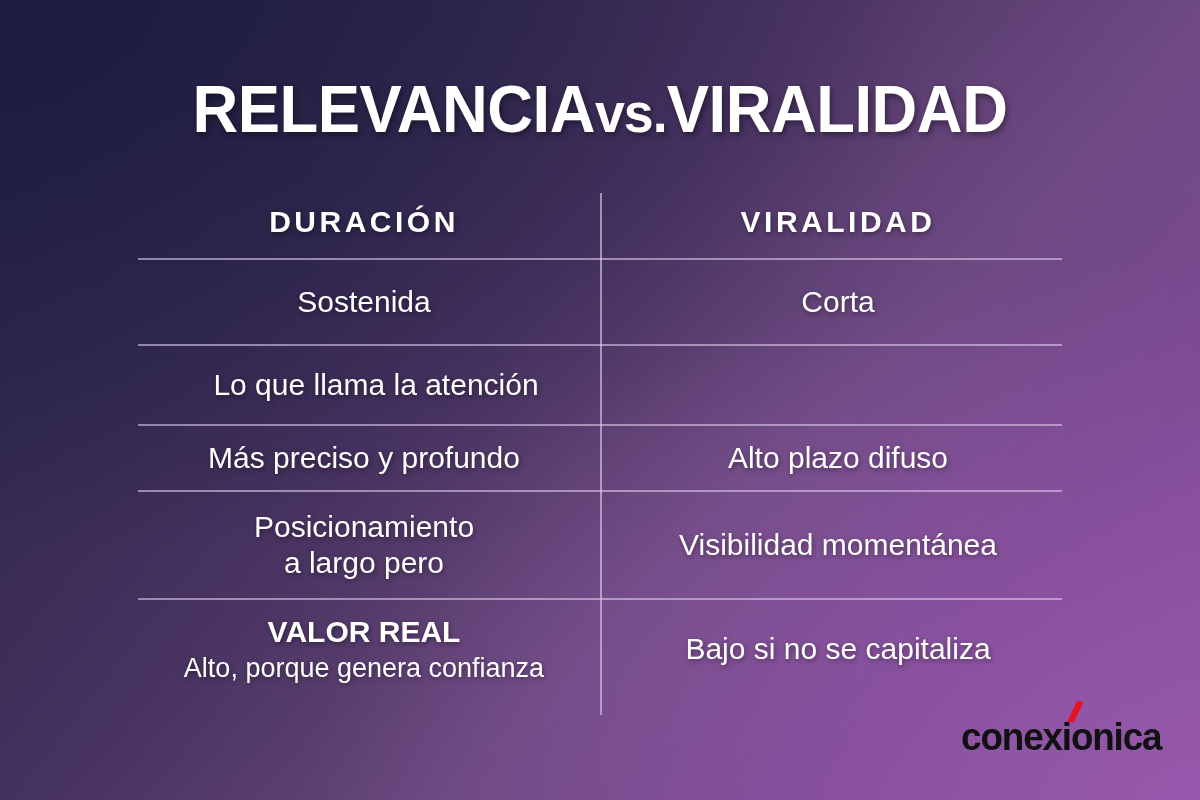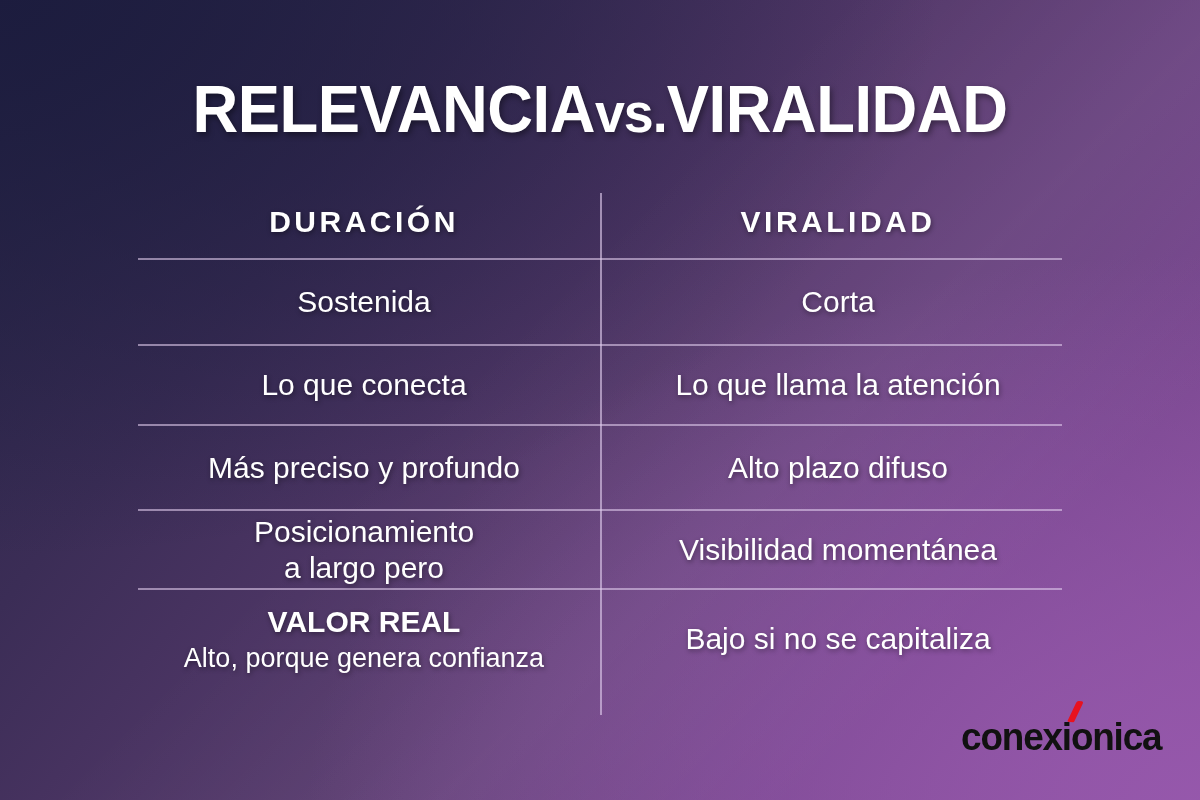--- a/index.html
+++ b/index.html
@@ -97,22 +97,22 @@
 
   .row.header { height: 74px; }
   .row.header .cell {
     font-size: 30px;
     font-weight: 700;
     letter-spacing: 3.5px;
   }
 
   .row.r1 { height: 86px; }
   .row.r2 { height: 80px; }
-  .row.r3 { height: 85px; justify-content: space-between; }
-  .row.r4 { height: 79px; }
+  .row.r3 { height: 66px; justify-content: space-between; }
+  .row.r4 { height: 108px; }
   .row.r5 { height: 98px; }
 
   .row.data .cell {
     font-size: 30px;
     font-weight: 400;
     line-height: 1.2;
   }
 
   .line2 { display: block; }
 
@@ -185,21 +185,20 @@
         <div class="cell left">DURACIÓN</div>
         <div class="cell right">VIRALIDAD</div>
       </div>
 
       <div class="row data r1">
         <div class="cell left">Sostenida</div>
         <div class="cell right">Corta</div>
       </div>
 
       <div class="row data r2">
-        <div class="cell left">Lo que conecta</div>
         <div class="cell right">Lo que llama la atención</div>
       </div>
 
       <div class="row data r3">
         <div class="cell left">Más preciso y profundo</div>
         <div class="cell right">Alto plazo difuso</div>
       </div>
 
       <div class="row data r4">
         <div class="cell left">

